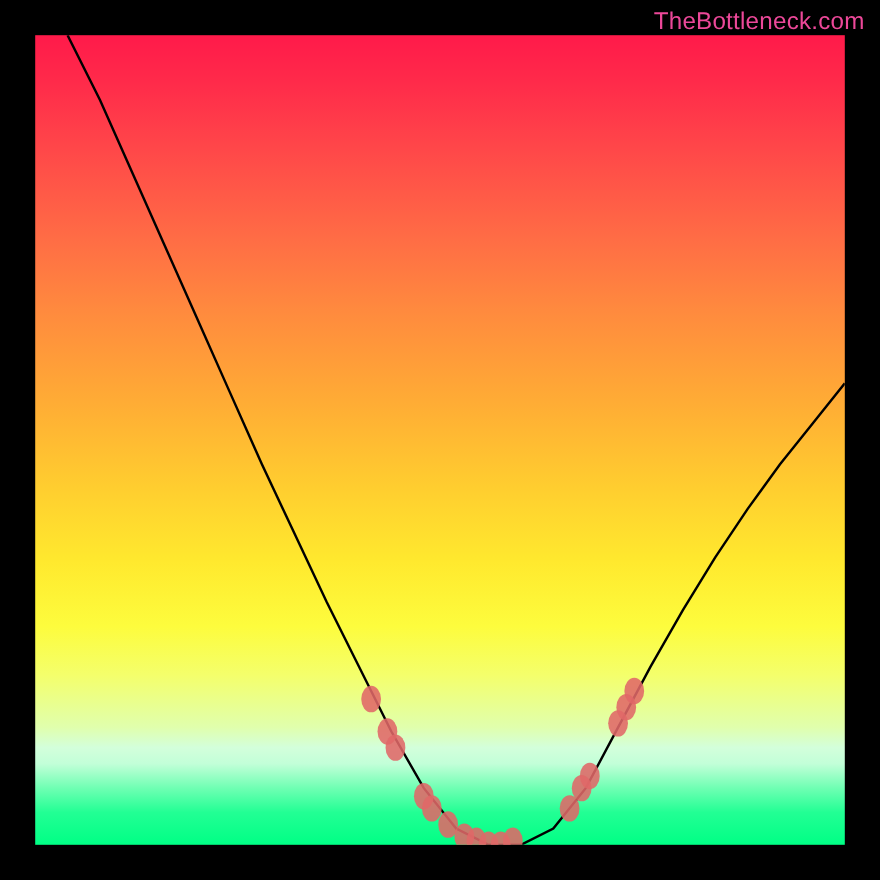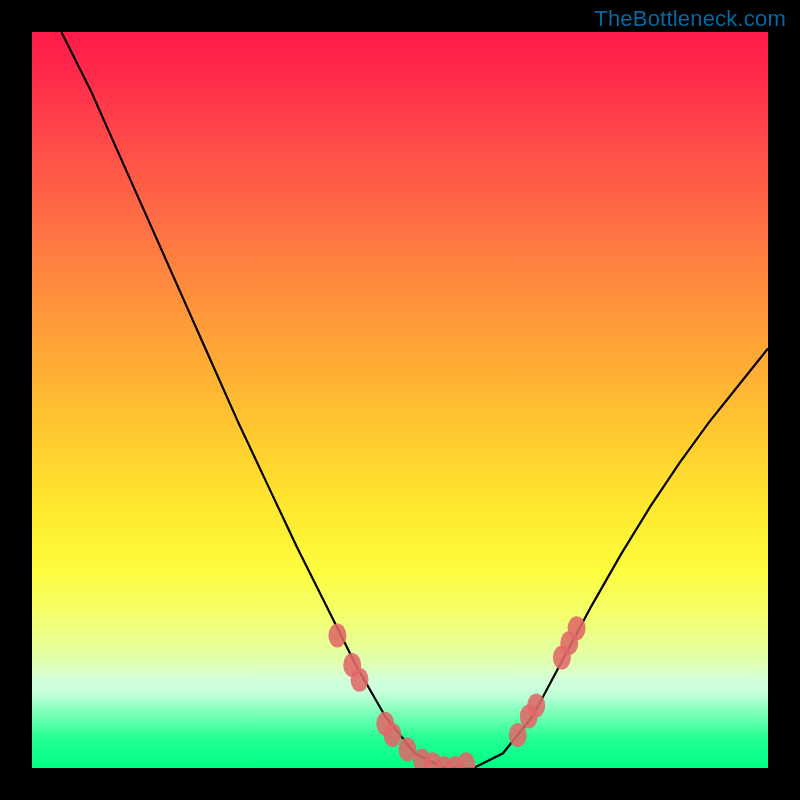--- a/index.html
+++ b/index.html
@@ -8,21 +8,21 @@
     height: 800px;
     background: #000;
     position: relative;
     font-family: Arial, sans-serif;
     overflow: hidden;
   }
   .watermark {
     position: absolute;
     top: 6px;
     right: 14px;
-    color: #0369a1;
+    color: #ec4899;
     font-size: 22px;
     font-weight: 500;
     z-index: 20;
     letter-spacing: 0.2px;
   }
   .plot-area {
     position: absolute;
     left: 32px;
     top: 32px;
     width: 736px;

